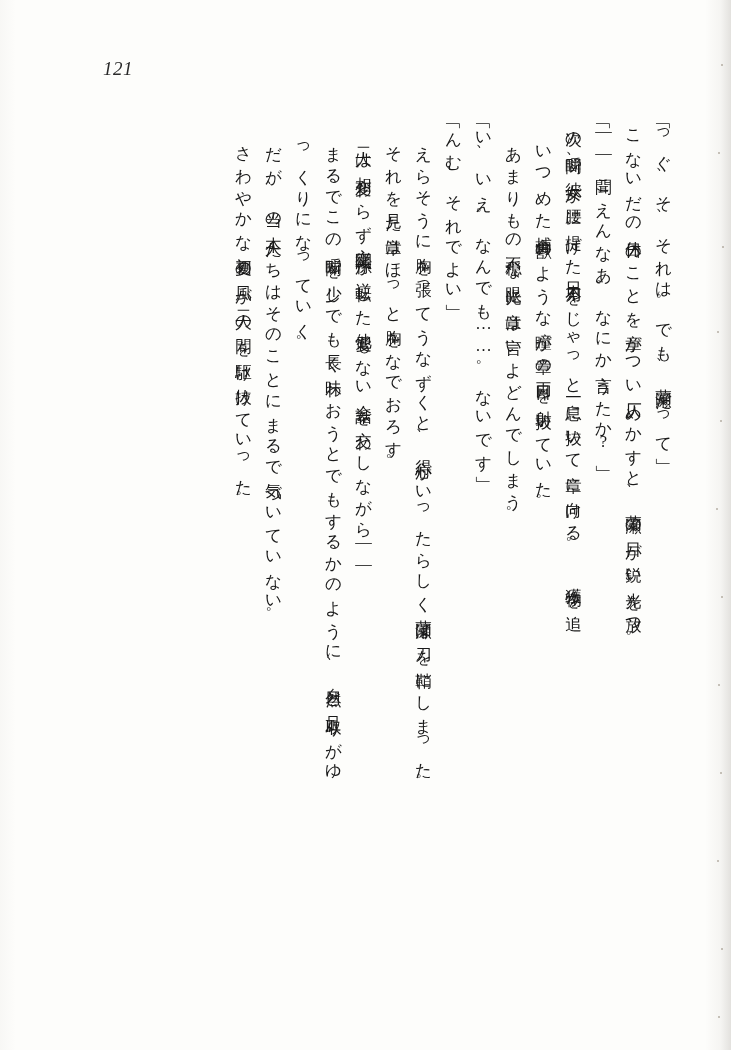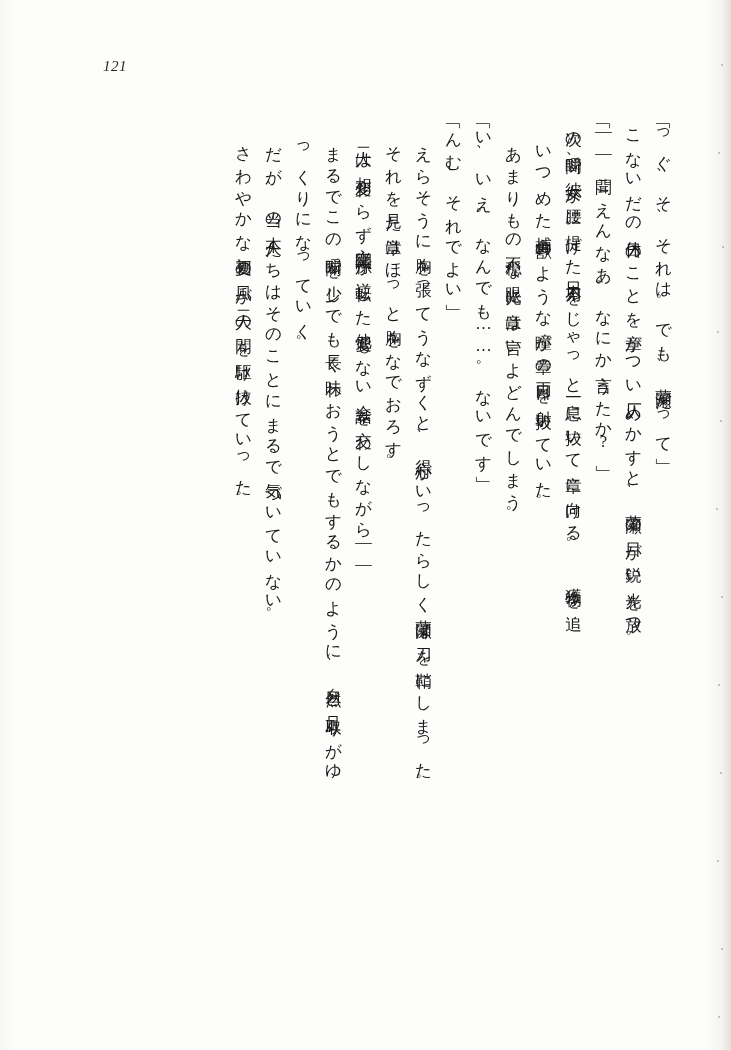--- a/index.html
+++ b/index.html
@@ -30,21 +30,21 @@
     position: absolute;
     top: 0; left: 0;
     width: 16px; height: 100%;
     background: linear-gradient(to left, rgba(0,0,0,0) 0%, rgba(120,110,100,0.04) 100%);
     pointer-events: none;
   }
   .page-number {
     position: absolute;
     left: 103px;
     top: 58px;
-    font-size: 15px;
+    font-size: 19px;
     font-style: italic;
     font-family: "Liberation Serif", "DejaVu Serif", serif;
     color: #2a2a2a;
     letter-spacing: 0.5px;
   }
   .text-block {
     position: absolute;
     top: 118px;
     left: 84px;
     right: 60px;

